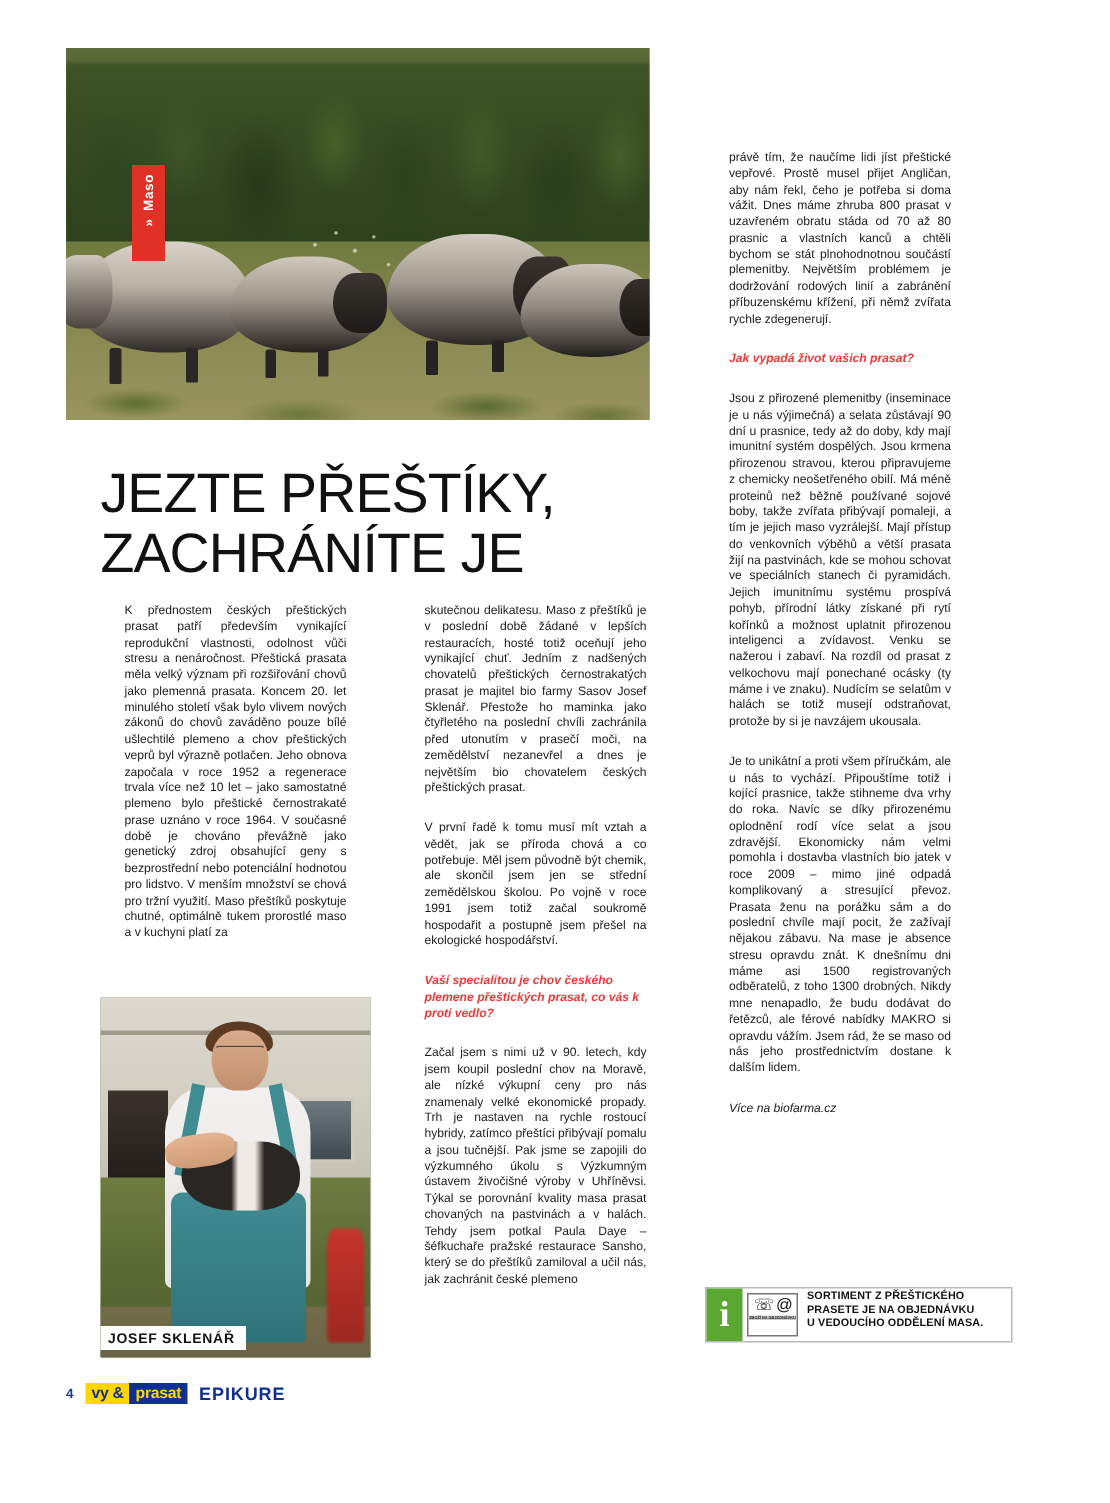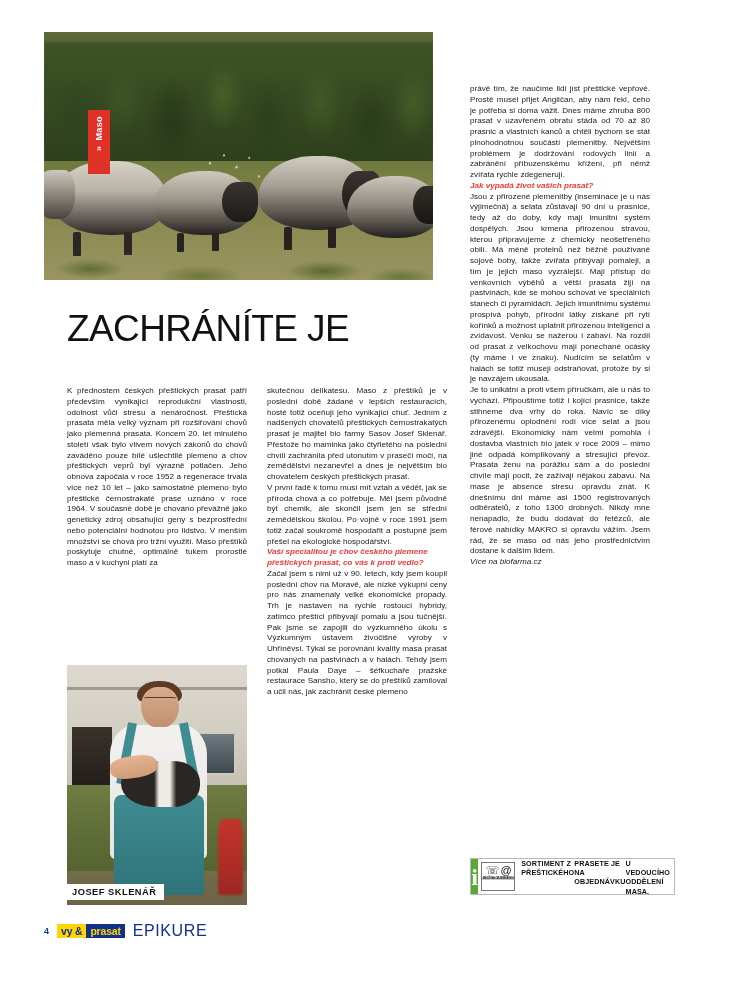--- a/index.html
+++ b/index.html
@@ -80,21 +80,21 @@
   
   .headline{
     position:absolute;left:67px;top:284px;width:400px;
     font-size:37px;line-height:40px;font-weight:400;color:#111;
     letter-spacing:-0.6px;
   }
   .headline .l2{display:block;}
 
   
   .col{position:absolute;font-size:8.1px;line-height:10.75px;color:#1b1b1b;text-align:justify;}
-  .col p{margin:0;}
+  .col p{margin:16px;}
   .col-1{left:67px;top:386px;width:180px;}
   .col-2{left:267px;top:386px;width:180px;}
   .col-3{left:470px;top:84px;width:180px;}
   .q{color:#ee3a3a;font-style:italic;font-weight:bold;font-size:8.1px;line-height:10.75px;text-align:left;}
   .q-block{margin:9px 0 0 0;}
   .a-block{margin:0;}
   .source{font-style:italic;margin-top:1px;}
 
   
   .portrait{
@@ -189,39 +189,39 @@
     width:34px;margin:3px;border:1px solid #777;background:#fff;
     display:flex;flex-direction:column;align-items:center;justify-content:flex-start;
     box-sizing:border-box;padding-top:2px;flex:none;
   }
   .infobox .order-icon .glyphs{font-size:11px;line-height:11px;color:#111;letter-spacing:-1px;}
   .infobox .order-icon .tiny{
     font-size:2.6px;line-height:3px;font-weight:bold;text-align:center;color:#111;
     background:#c9c9c9;width:100%;margin-top:1px;
   }
   .infobox .ib-text{
-    flex:1;display:flex;flex-direction:row;
+    flex:1;display:flex;flex-direction:column;
     padding:0 4px 0 3px;font-size:7.2px;line-height:9.2px;font-weight:bold;
     letter-spacing:.1px;color:#111;
   }
 
   
   .footer{position:absolute;left:44px;top:922px;display:flex;align-items:center;gap:8px;}
   .footer .pagenum{font-size:9px;color:#1b3a8f;font-weight:bold;}
   .footer .logo{display:flex;align-items:stretch;height:14px;}
   .footer .logo .vy{
     background:#ffd600;color:#103090;font-size:10.5px;font-weight:bold;
     padding:0 4px;display:flex;align-items:center;letter-spacing:-.2px;
   }
   .footer .logo .makro{
     background:#103090;color:#ffd600;font-size:10.5px;font-weight:bold;
     padding:0 4px;display:flex;align-items:center;letter-spacing:-.2px;
   }
   .footer .epikure{
-    font-size:16px;font-weight:normal;color:#103090;letter-spacing:.6px;
+    font-size:12px;font-weight:bold;color:#103090;letter-spacing:.6px;
   }
 </style>
 </head>
 <body>
 
 <div class="page">
 
   <div class="hero">
     <div class="sky"></div>
     <div class="hedge"></div>
@@ -251,20 +251,21 @@
       <div class="head" style="left:70%;top:16%;width:34%;height:62%;background:linear-gradient(180deg,#332e29 0%,#191614 100%);"></div>
     </div>
 
     <div class="side-tab">
       <span class="tab-label">Maso</span>
       <span class="tab-chevrons">»</span>
     </div>
   </div>
 
   <h1 class="headline">
+    <span>JEZTE PŘEŠTÍKY,</span>
     <span class="l2">ZACHRÁNÍTE JE</span>
   </h1>
 
   <div class="col col-1">
     <p>K přednostem českých přeštických prasat patří především vynikající reprodukční vlastnosti, odolnost vůči stresu a nenáročnost. Přeštická prasata měla velký význam při rozšiřování chovů jako plemenná prasata. Koncem 20. let minulého století však bylo vlivem nových zákonů do chovů zaváděno pouze bílé ušlechtilé plemeno a chov přeštických veprů byl výrazně potlačen. Jeho obnova započala v roce 1952 a regenerace trvala více než 10 let – jako samostatné plemeno bylo přeštické černostrakaté prase uznáno v roce 1964. V současné době je chováno převážně jako genetický zdroj obsahující geny s bezprostřední nebo potenciální hodnotou pro lidstvo. V menším množství se chová pro tržní využití. Maso přeštíků poskytuje chutné, optimálně tukem prorostlé maso a v kuchyni platí za</p>
   </div>
 
   <div class="col col-2">
     <p class="a-block">skutečnou delikatesu. Maso z přeštíků je v poslední době žádané v lepších restauracích, hosté totiž oceňují jeho vynikající chuť. Jedním z nadšených chovatelů přeštických černostrakatých prasat je majitel bio farmy Sasov Josef Sklenář. Přestože ho maminka jako čtyřletého na poslední chvíli zachránila před utonutím v prasečí moči, na zemědělství nezanevřel a dnes je největším bio chovatelem českých přeštických prasat.</p>
     <p class="a-block">V první řadě k tomu musí mít vztah a vědět, jak se příroda chová a co potřebuje. Měl jsem původně být chemik, ale skončil jsem jen se střední zemědělskou školou. Po vojně v roce 1991 jsem totiž začal soukromě hospodařit a postupně jsem přešel na ekologické hospodářství.</p>

